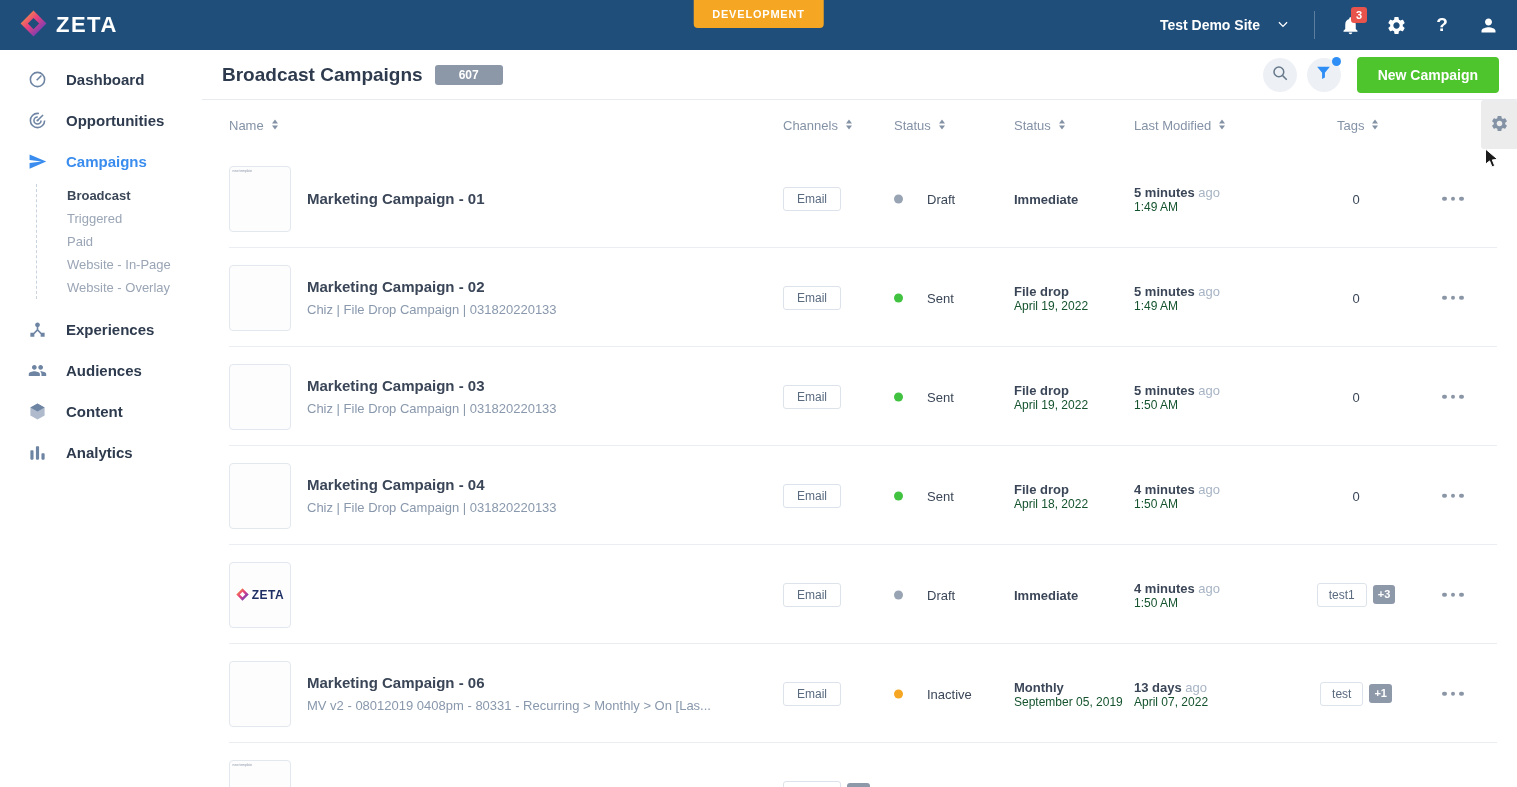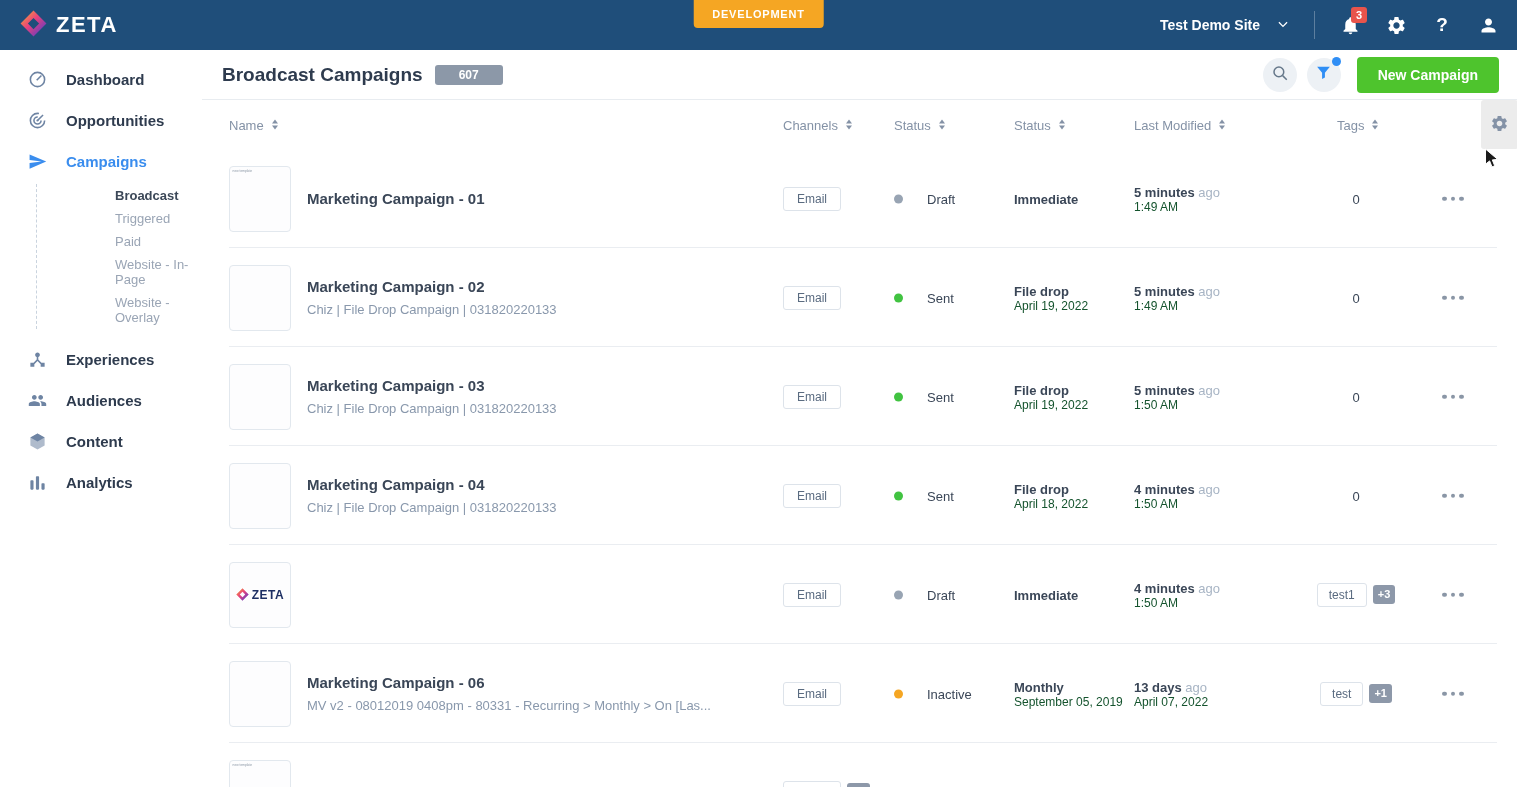--- a/index.html
+++ b/index.html
@@ -29,21 +29,21 @@
   .shell { display:flex; height:761px; }
 
   
   .sidebar { width:202px; flex:none; padding-top:9px; background:#fff; }
   .side-item { display:flex; align-items:center; gap:19px; padding:11px 0 11px 28px;
     font-size:15px; font-weight:bold; color:#2e3b4e; cursor:pointer; }
   .side-item .s-icon { width:19px; height:19px; color:#6e84a3; flex:none; display:flex; }
   .side-item.active { color:#3a8dee; }
   .side-item.active .s-icon { color:#3a8dee; }
   .subnav { margin:2px 0 10px 36px; border-left:1px dashed #c9d3de; padding-left:30px; }
-  .sub-item { font-size:13px; color:#9aa5b5; padding:4px 0; cursor:pointer;margin-left:48px; }
+  .sub-item { font-size:13px; color:#9aa5b5; padding:4px 0; cursor:pointer; }
   .sub-item.active { color:#3c4858; font-weight:bold; }
 
   
   .main { flex:1; position:relative; background:#fff; }
   .page-header { height:50px; display:flex; align-items:center; padding:0 18px 0 20px;
     border-bottom:1px solid #e8ecf0; }
   .page-title { font-size:19px; font-weight:bold; color:#2e3b4e; }
   .count-badge { margin-left:12px; background:#8c98a8; color:#fff; font-size:12px;
     font-weight:bold; padding:3px 24px; border-radius:3px; }
   .header-actions { margin-left:auto; display:flex; align-items:center; gap:10px;justify-content:flex-end; }

